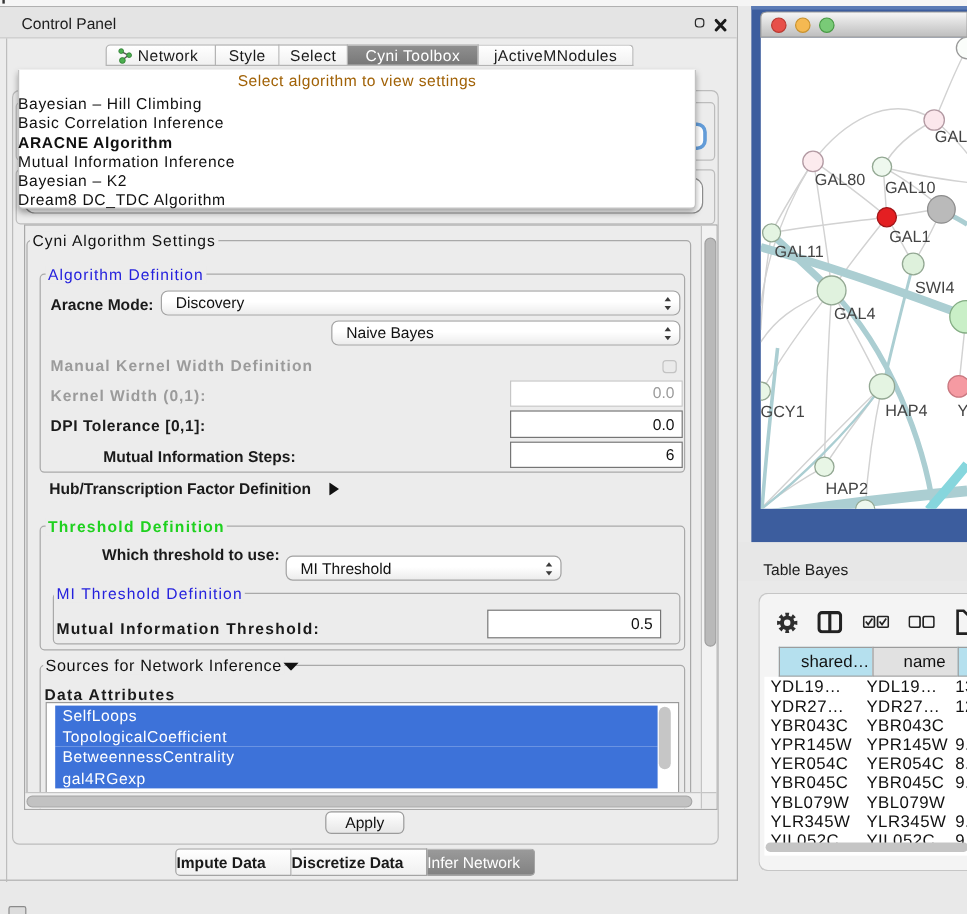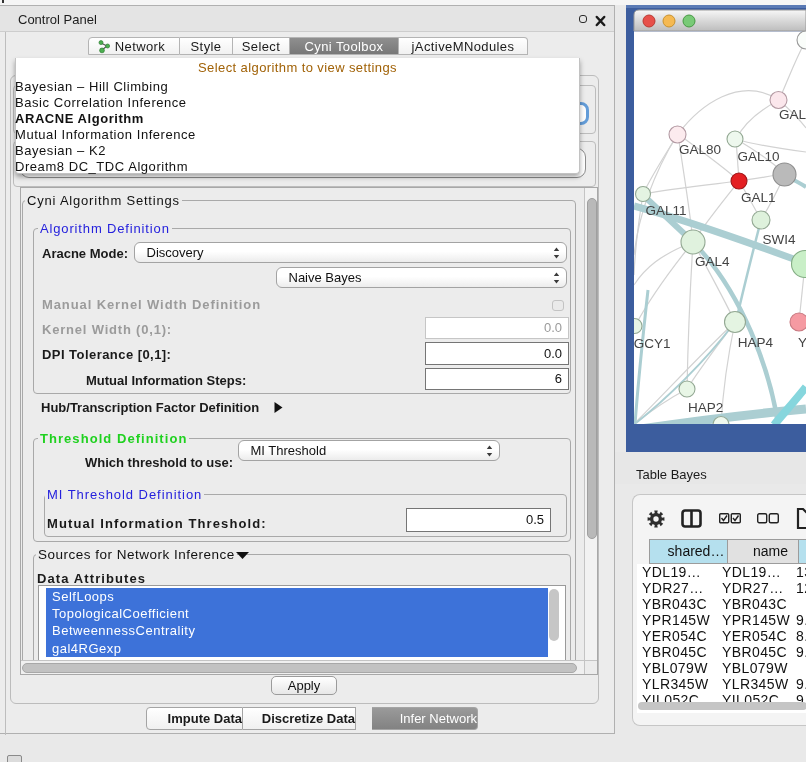--- a/index.html
+++ b/index.html
@@ -59,21 +59,21 @@
 
 
 #attrlist { left:17px; top:397px; width:528px; height:80px; background:#fff; border:1px solid #9a9a9a; overflow:hidden; }
 .lrow { position:absolute; left:7px; width:502px; height:17.2px; background:#3d72d9; color:#fff; font-size:13px; letter-spacing:0.5px; line-height:17px; padding-left:6px; white-space:nowrap; }
 #attrlist .vthumb { position:absolute; left:510px; top:3px; width:10px; height:52px; background:#c6c6c6; border-radius:5px; }
 
 
 #apply { left:271px; top:670px; width:66px; height:19px; background:linear-gradient(#ffffff,#e7e7e7); border:1px solid #9b9b9b; border-radius:5px; font-size:13px; color:#111; text-align:center; line-height:17px; }
 
 
-.btab { position:absolute; top:701px; height:23px; background:linear-gradient(#ffffff,#f0f0f0); border:1px solid #a4a4a4; border-left:none; font-size:13px; font-weight:bold; color:#1a1a1a; text-align:right; line-height:21px; }
+.btab { position:absolute; top:701px; height:23px; background:linear-gradient(#ffffff,#f0f0f0); border:1px solid #a4a4a4; border-left:none; font-size:13px; font-weight:bold; color:#1a1a1a; text-align:left; line-height:21px; }
 .btab.first { border-left:1px solid #a4a4a4; border-radius:4px 0 0 4px; }
 .btab.last { border-radius:0 4px 4px 0; }
 .btab.sel { background:linear-gradient(#9a9a9a,#828282); color:#fff; font-weight:normal; }
 
 
 #popup { left:15px; top:52px; width:565px; height:116px; background:#fff; border:1px solid #c2c2c2; border-top:none; border-radius:0 0 4px 4px; box-shadow:0 3px 5px rgba(0,0,0,0.35); z-index:30; }
 #popup .hdr { position:absolute; left:0; top:2px; width:100%; text-align:center; font-size:13px; letter-spacing:0.4px; color:#a16207; }
 #popup .it { position:absolute; left:-1px; font-size:13px; letter-spacing:0.55px; color:#111; white-space:nowrap; }
 
 
@@ -158,21 +158,21 @@
 
     <div class="lbl" style="left:20px;top:212px;">Hub/Transcription Factor Definition</div>
     <svg class="abs" style="left:253px;top:214px;" width="9" height="11" viewBox="0 0 9 11">
           <path d="M0.5 0 L8.5 5.5 L0.5 11 Z" fill="#111"></path>
         </svg>
 
     <div class="grp green" style="left:12px;top:250px;width:538px;height:104px;">
           <span style="left:4px;letter-spacing:1.05px;font-weight:bold;">Threshold Definition</span>
         </div>
     <div class="lbl" style="left:64px;top:267px;">Which threshold to use:</div>
-    <div class="combo" style="left:216.5px;top:252px;width:262px;">MI Threshold<svg width="7" height="12" viewBox="0 0 7 12">
+    <div class="combo" style="left:216.5px;top:275px;width:230px;">MI Threshold<svg width="7" height="12" viewBox="0 0 7 12">
             <path d="M3.5 0.5 L6.2 4 L0.8 4 Z" fill="#3a3a3a"></path>
             <path d="M3.5 11.5 L0.8 8 L6.2 8 Z" fill="#3a3a3a"></path>
           </svg></div>
 
     <div class="grp blue" style="left:23px;top:306px;width:523px;height:43px;">
           <span style="left:0px;letter-spacing:0.95px;">MI Threshold Definition</span>
         </div>
     <div class="lbl" style="left:26px;top:328px;letter-spacing:1.1px;">Mutual Information Threshold:</div>
     <div class="field" style="left:385px;top:320px;width:145px;height:24px;line-height:22px;">0.5</div>
 
@@ -196,21 +196,21 @@
     <div id="hsb" class="abs">
           <div class="thumb"></div>
         </div>
     <div id="sbcorner" class="abs"></div>
   </div>
 
   <div id="apply" class="abs">Apply</div>
 
   <div class="btab first" style="left:146px;width:97px;">Impute Data</div>
   <div class="btab" style="left:243px;width:113px;">Discretize Data</div>
-  <div class="btab sel last" style="left:372px;width:106px;">Infer Network</div>
+  <div class="btab sel last" style="left:356px;width:90px;">Infer Network</div>
 
   <div id="popup" class="abs">
     <div class="hdr">Select algorithm to view settings</div>
     <div class="it" style="top:21px;">Bayesian – Hill Climbing</div>
     <div class="it" style="top:37px;">Basic Correlation Inference</div>
     <div class="it" style="top:53px;font-weight:bold;">ARACNE Algorithm</div>
     <div class="it" style="top:69px;">Mutual Information Inference</div>
     <div class="it" style="top:85px;">Bayesian – K2</div>
     <div class="it" style="top:101px;">Dream8 DC_TDC Algorithm</div>
   </div>

